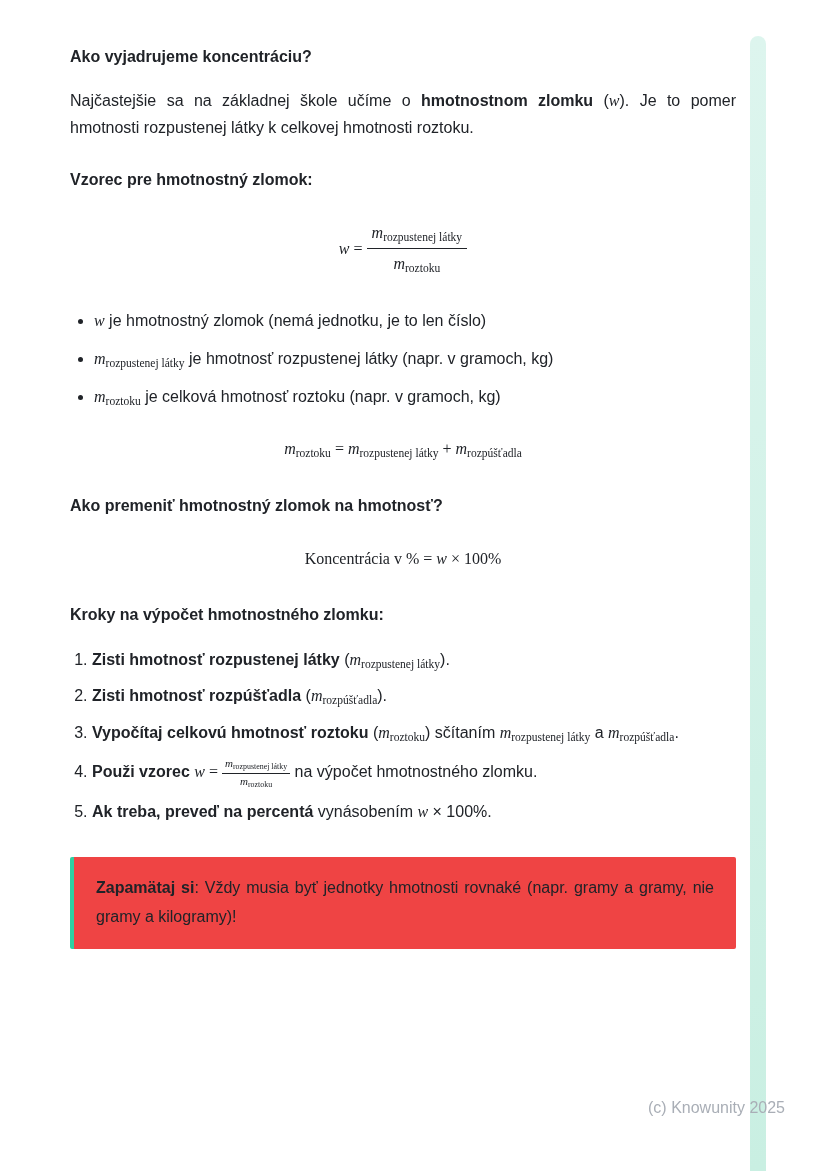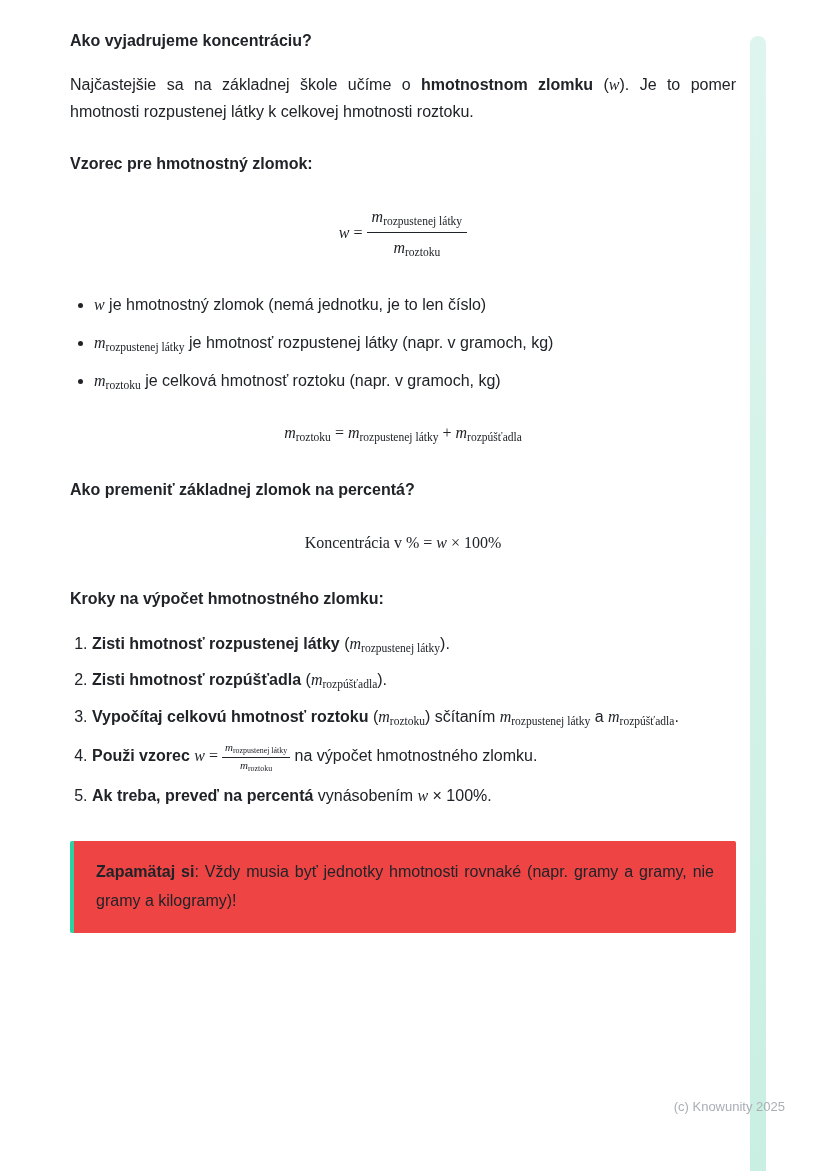--- a/index.html
+++ b/index.html
@@ -7,21 +7,21 @@
     width: 828px; height: 1171px; position: relative; overflow: hidden;
     font-family: "Liberation Sans", sans-serif;
     color: #202328;
   }
   .side-strip {
     position: absolute; top: 36px; right: 62px; width: 16px; height: 1135px;
     background: linear-gradient(180deg, #ddf5ee 0%, #c9efe2 100%);
     border-radius: 8px 8px 0 0;
   }
   .content {
-    position: absolute; left: 70px; top: 28px; width: 666px;
+    position: absolute; left: 70px; top: 44px; width: 666px;
     font-size: 16px; line-height: 1.65; text-align: justify;
   }
   .h { font-weight: 700; text-align: left; margin: 26px 0 18px; }
   .h.first { margin-top: 0; }
   p { margin: 0 0 18px; }
   strong { font-weight: 700; }
   .mi { font-family: "Liberation Serif", serif; font-style: italic; }
   .mo, .mt { font-family: "Liberation Serif", serif; font-style: normal; }
   .msub {
     font-family: "Liberation Serif", serif; font-style: normal;
@@ -40,21 +40,21 @@
   ul.bullets { margin: 0 0 22px; padding-left: 24px; list-style: disc; }
   ul.bullets li { margin-bottom: 11px; }
   ol.steps { margin: 0 0 30px; padding-left: 22px; list-style: decimal; }
   ol.steps li { margin-bottom: 10px; }
   .callout {
     margin-top: 32px; background: #ef4444; border-left: 4px solid #2fd0a2;
     padding: 17px 22px; line-height: 1.8; border-radius: 2px;
   }
   .footer {
     position: absolute; top: 1099px; right: 43px;
-    font-size: 13px; color: #a9aeb6; text-align: right;
+    font-size: 16px; color: #a9aeb6; text-align: right;
   }
 </style>
 </head>
 <body>
 
 <div class="side-strip"></div>
 
 <div class="content">
 
   <div class="h first">Ako vyjadrujeme koncentráciu?</div>
@@ -68,21 +68,21 @@
 
   <ul class="bullets">
     <li><span class="mi">w</span><span> je hmotnostný zlomok (nemá jednotku, je to len číslo)</span></li>
     <li><span class="mi">m</span><span class="msub">rozpustenej látky</span><span> je hmotnosť rozpustenej látky (napr. v gramoch, kg)</span></li>
     <li><span class="mi">m</span><span class="msub">roztoku</span><span> je celková hmotnosť roztoku (napr. v gramoch, kg)</span></li>
   </ul>
 
 
   <div class="formula-block"><span class="mi">m</span><span class="msub">roztoku</span><span class="mo"> = </span><span class="mi">m</span><span class="msub">rozpustenej látky</span><span class="mo"> + </span><span class="mi">m</span><span class="msub">rozpúšťadla</span></div>
 
-  <div class="h">Ako premeniť základnej zlomok na percentá?</div>
+  <div class="h">Ako premeniť hmotnostný zlomok na hmotnosť?</div>
 
 
   <div class="formula-block"><span class="mt">Koncentrácia v % = </span><span class="mi">w</span><span class="mt"> × 100%</span></div>
 
   <div class="h">Kroky na výpočet hmotnostného zlomku:</div>
 
   <ol class="steps">
     <li><strong>Zisti hmotnosť rozpustenej látky</strong><span> (</span><span class="mi">m</span><span class="msub">rozpustenej látky</span><span>).</span></li>
     <li><strong>Zisti hmotnosť rozpúšťadla</strong><span> (</span><span class="mi">m</span><span class="msub">rozpúšťadla</span><span>).</span></li>
     <li><strong>Vypočítaj celkovú hmotnosť roztoku</strong><span> (</span><span class="mi">m</span><span class="msub">roztoku</span><span>) sčítaním </span><span class="mi">m</span><span class="msub">rozpustenej látky</span><span> a </span><span class="mi">m</span><span class="msub">rozpúšťadla</span><span>.</span></li>

